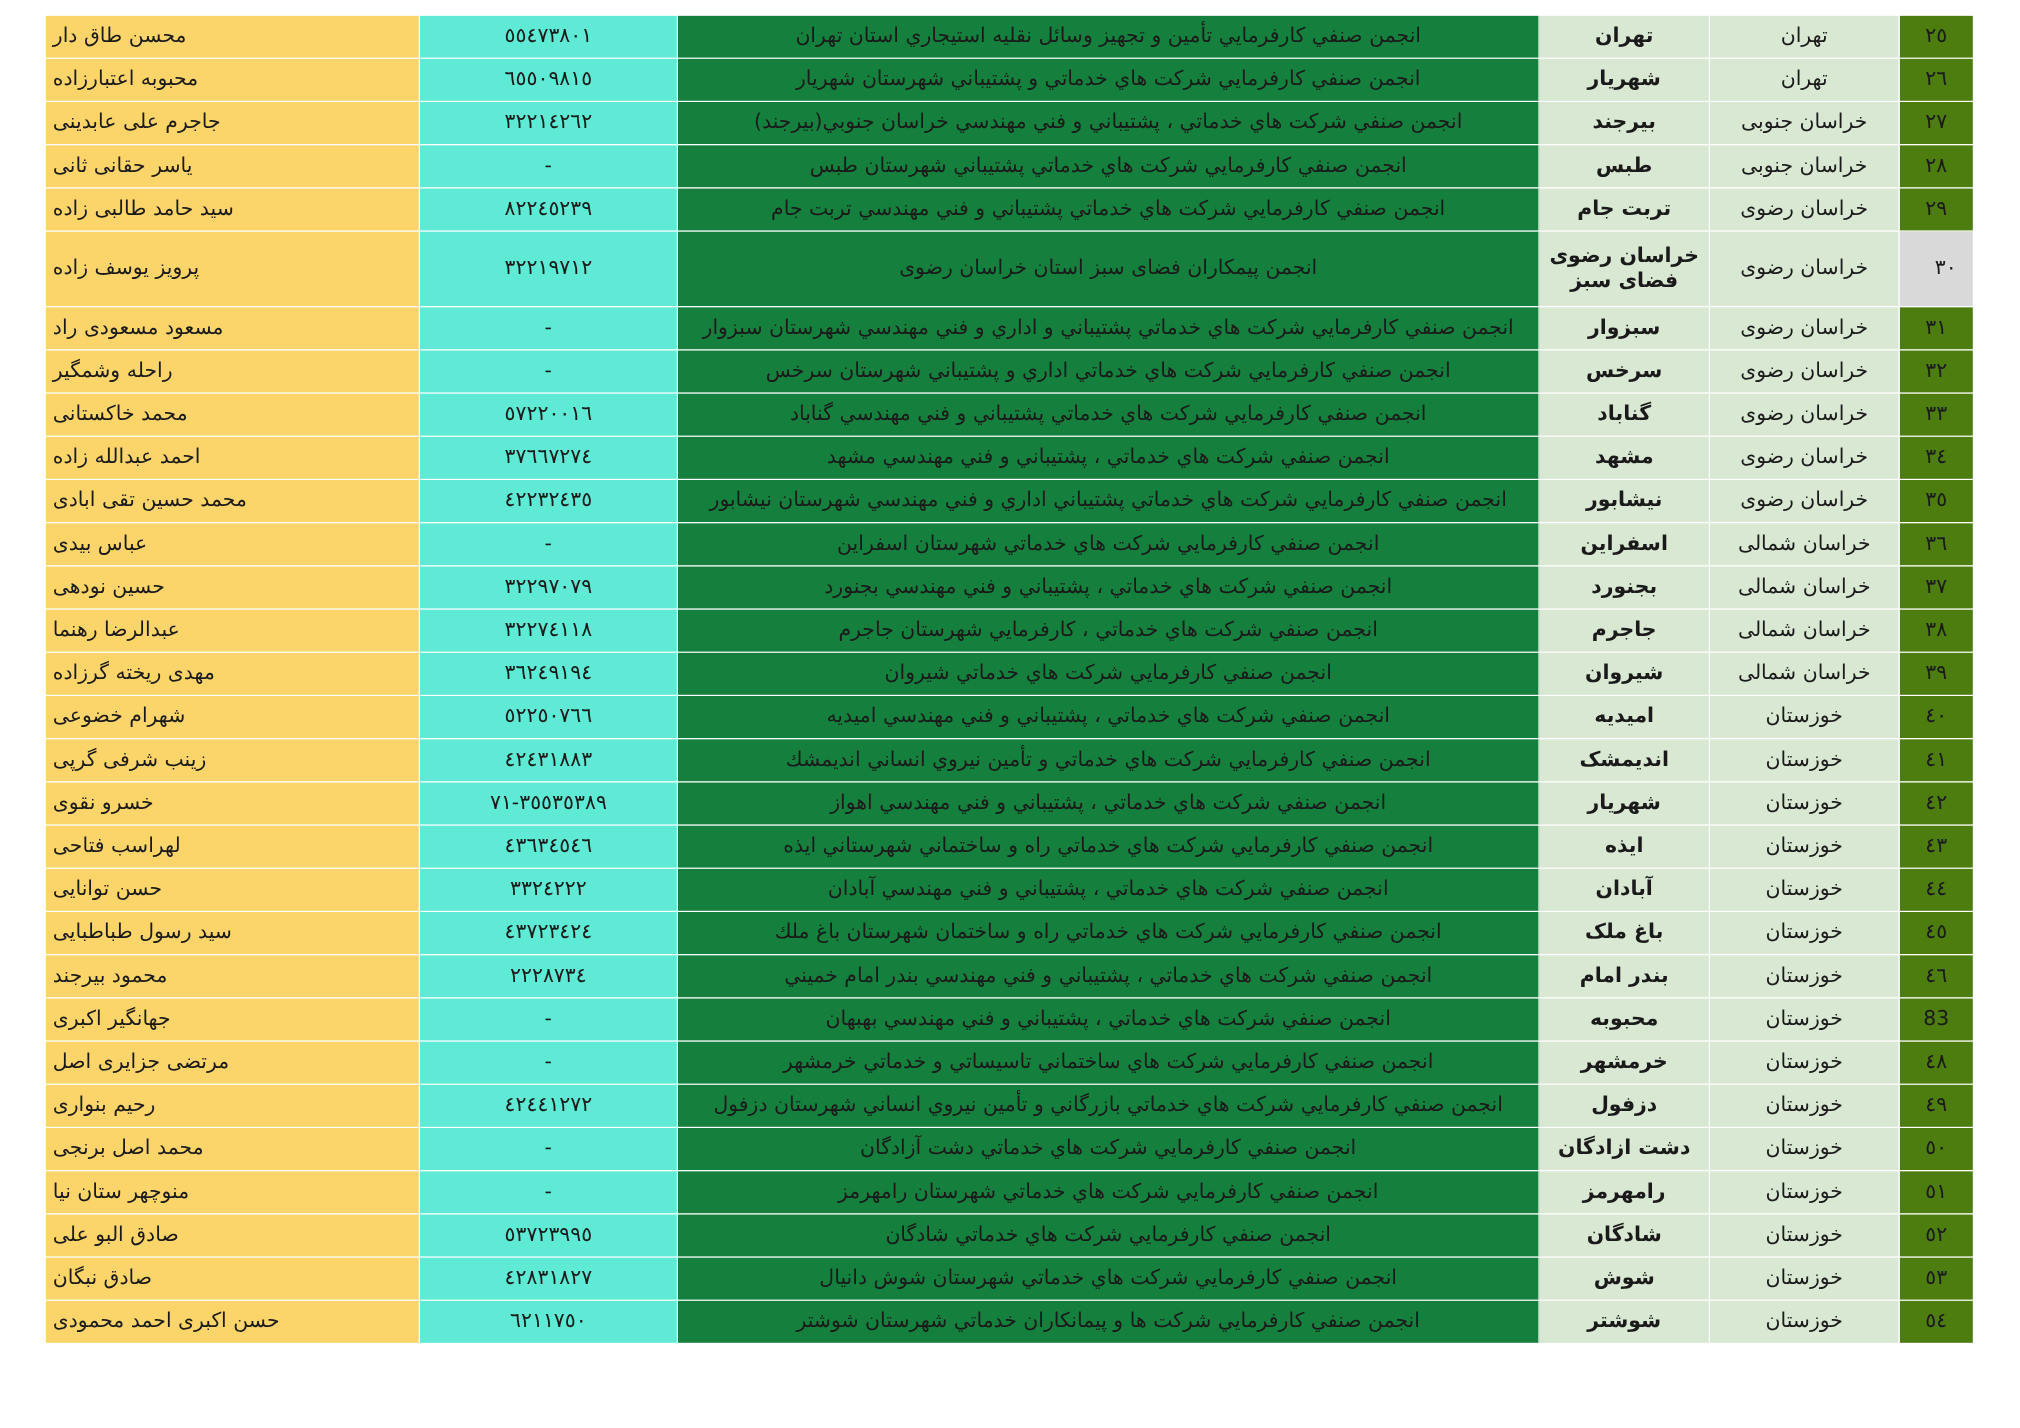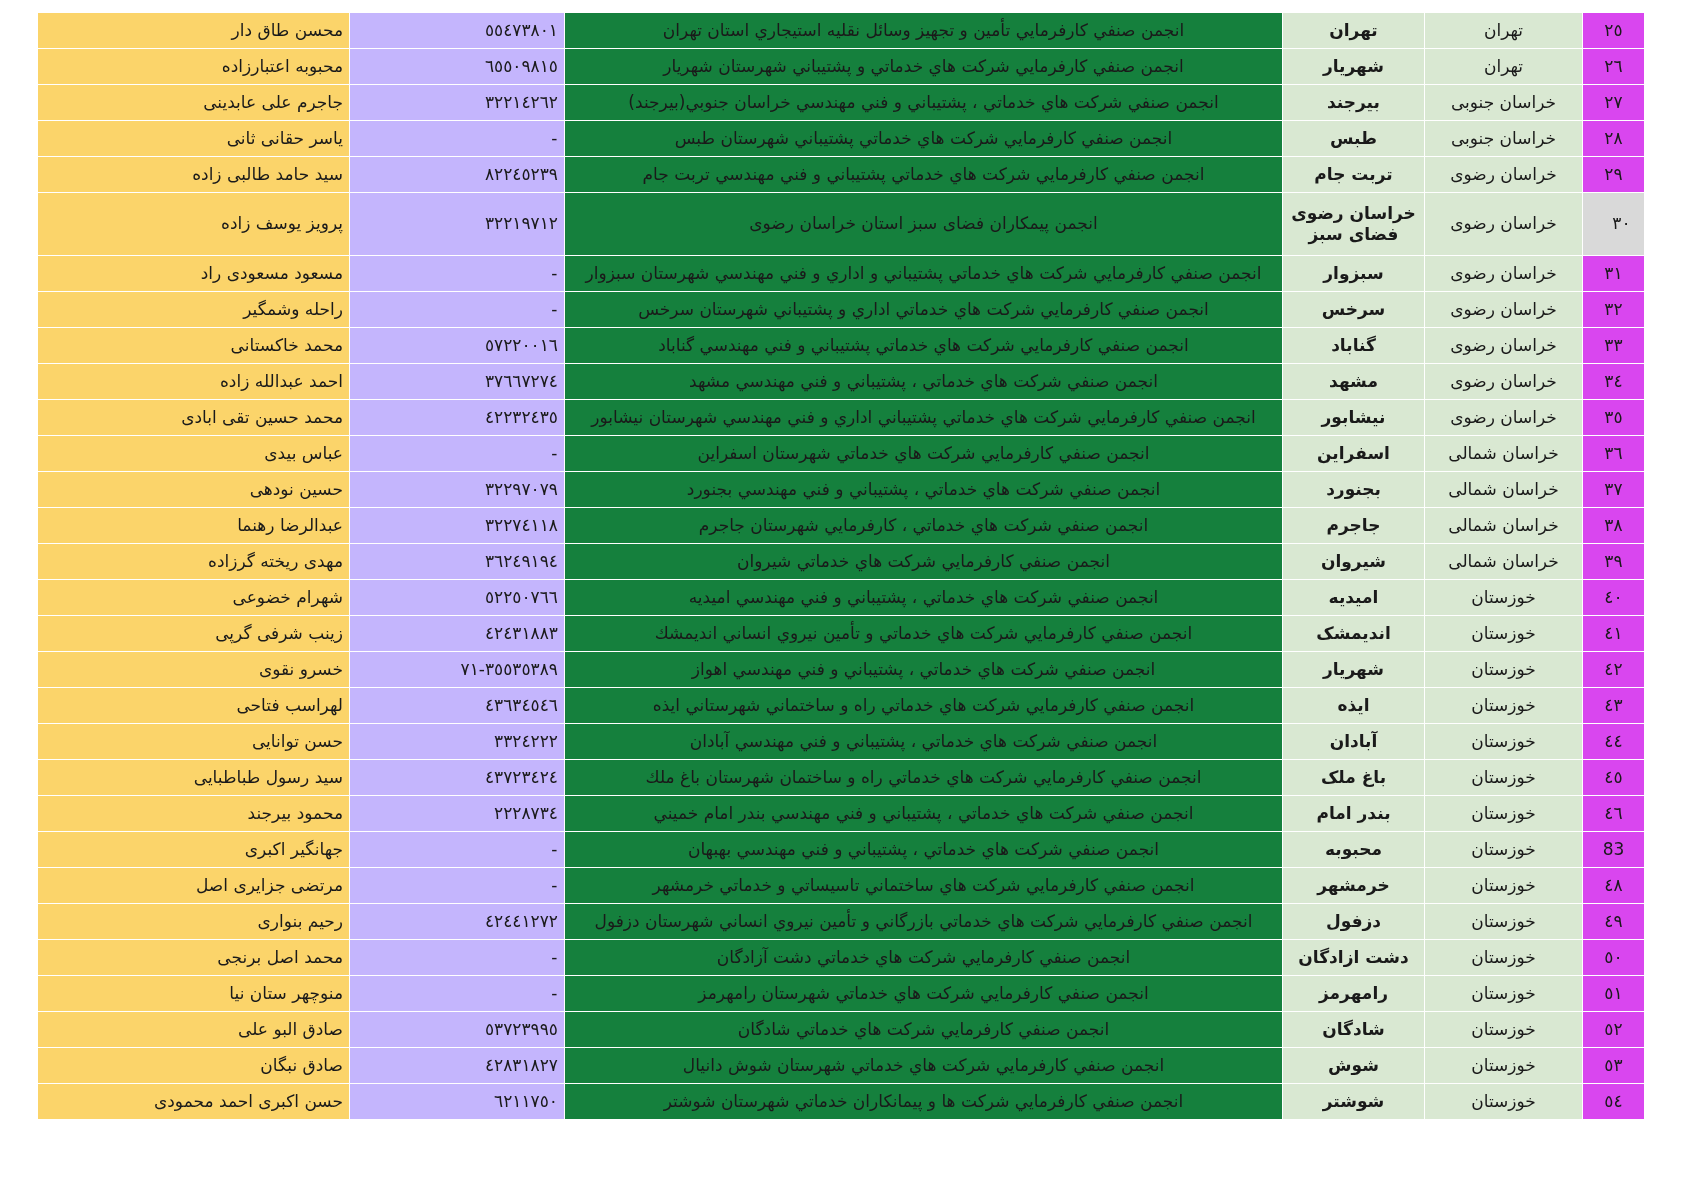--- a/index.html
+++ b/index.html
@@ -33,21 +33,21 @@
   }
   
   col.c-no      { width: 62px; }
   col.c-prov    { width: 158px; }
   col.c-city    { width: 142px; }
   col.c-name    { width: 718px; }
   col.c-phone   { width: 215px; }
   col.c-manager { width: 312px; }
 
   td.no {
-    background: #d946ef;
+    background: #4d7c0f;
     text-align: center;
     font-size: 18px;
     color: #111;
   }
   td.no.gray { background: #d9d9d9; padding-left: 22px; }
   td.prov {
     background: #d9e8d2;
     text-align: center;
     font-size: 17px;
   }
@@ -57,28 +57,29 @@
     font-weight: bold;
     font-size: 18px;
     color: #111;
   }
   td.name {
     background: #15803d;
     text-align: center;
     font-size: 17px;
   }
   td.phone {
-    background: #c4b5fd;
+    background: #5eead4;
+    text-align: center;
     font-size: 18px;
     letter-spacing: 0.5px;
     margin-top: 13px;
   }
   td.manager {
     background: #fbd46a;
-    text-align: right;
+    text-align: left;
     font-size: 18px;
     color: #111;
   }
   tr.tall td { height: 58px; }
   tr td { height: 31px; }
 </style>
 </head>
 <body>
 
 <div id="page">

